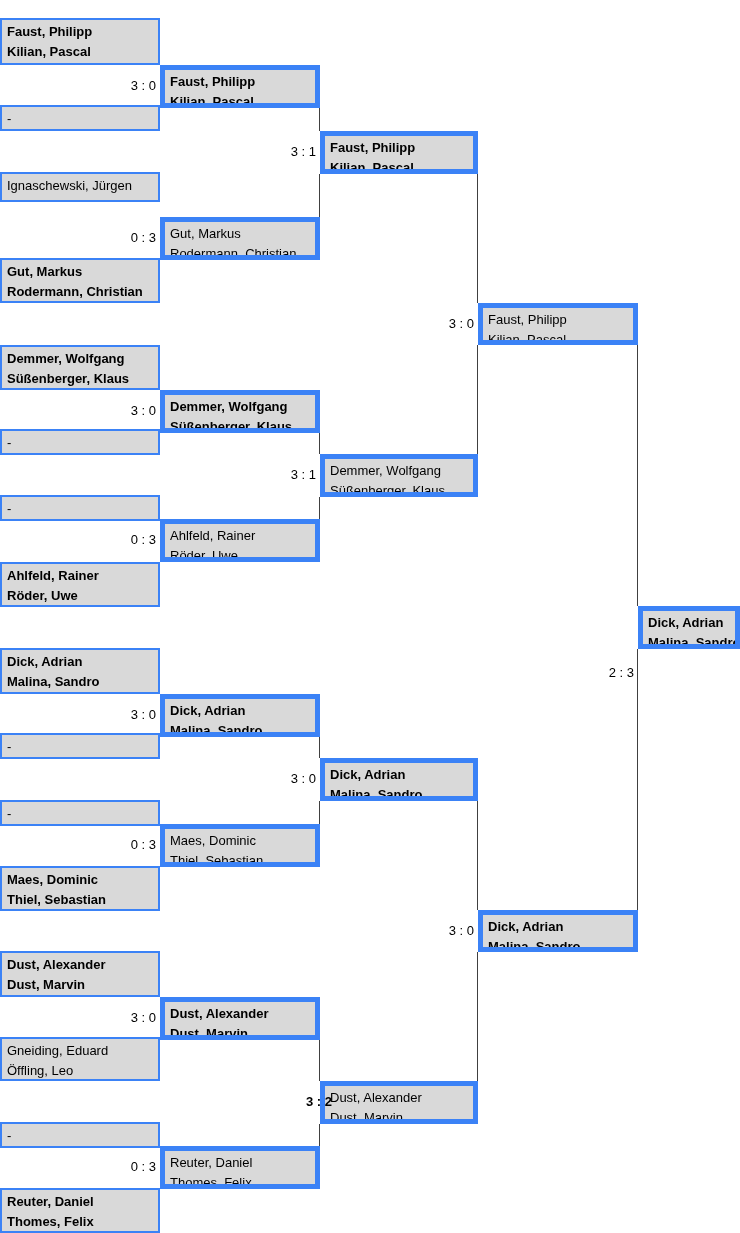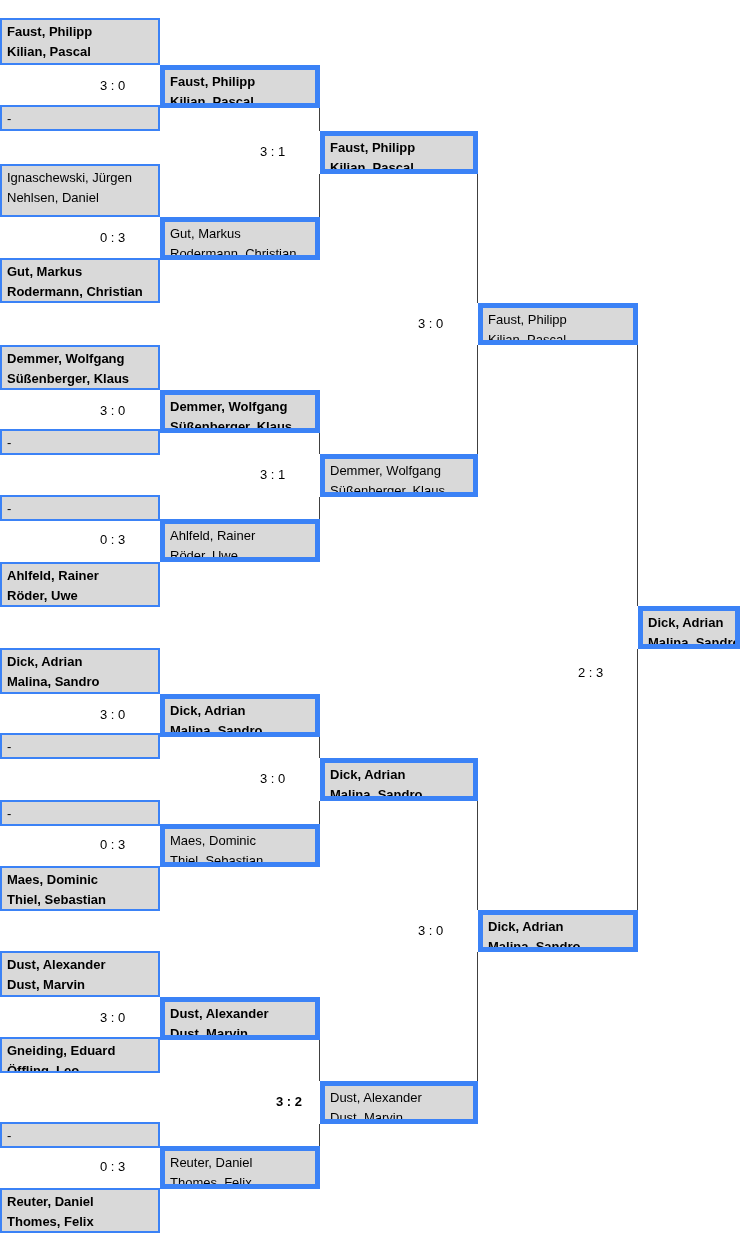--- a/index.html
+++ b/index.html
@@ -22,39 +22,39 @@
   .colA{border-width:2px;left:0;width:160px;}
   .colB{left:160px;width:160px;}
   .colC{left:320px;width:158px;}
   .colD{left:478px;width:160px;}
   .colE{left:638px;width:102px;}
   .l1,.l2{font-size:13px;line-height:20px;white-space:nowrap;}
   .win .l1,.win .l2{font-weight:bold;}
   .score{
     position:absolute;
     width:56px;height:18px;
-    text-align:left;
+    text-align:right;
     font-size:13px;line-height:18px;
     white-space:nowrap;
   }
   .vline{position:absolute;width:1px;background:#404040;}
 </style>
 </head>
 <body>
 
 <div id="bracket">
 
   <div class="box colA win" style="top:18px;height:47px;">
     <div class="l1">Faust, Philipp</div>
     <div class="l2">Kilian, Pascal</div>
   </div>
   <div class="box colA" style="top:105px;height:26px;">
     <div class="l1">-</div>
   </div>
-  <div class="box colA" style="top:164px;height:53px;">
+  <div class="box colA" style="top:172px;height:30px;">
     <div class="l1">Ignaschewski, Jürgen</div>
     <div class="l2">Nehlsen, Daniel</div>
   </div>
   <div class="box colA win" style="top:258px;height:45px;">
     <div class="l1">Gut, Markus</div>
     <div class="l2">Rodermann, Christian</div>
   </div>
   <div class="box colA win" style="top:345px;height:45px;">
     <div class="l1">Demmer, Wolfgang</div>
     <div class="l2">Süßenberger, Klaus</div>
@@ -80,21 +80,21 @@
     <div class="l1">-</div>
   </div>
   <div class="box colA win" style="top:866px;height:45px;">
     <div class="l1">Maes, Dominic</div>
     <div class="l2">Thiel, Sebastian</div>
   </div>
   <div class="box colA win" style="top:951px;height:46px;">
     <div class="l1">Dust, Alexander</div>
     <div class="l2">Dust, Marvin</div>
   </div>
-  <div class="box colA" style="top:1037px;height:36px;font-weight:bold;">
+  <div class="box colA" style="top:1037px;height:44px;">
     <div class="l1">Gneiding, Eduard</div>
     <div class="l2">Öffling, Leo</div>
   </div>
   <div class="box colA" style="top:1122px;height:26px;">
     <div class="l1">-</div>
   </div>
   <div class="box colA win" style="top:1188px;height:45px;">
     <div class="l1">Reuter, Daniel</div>
     <div class="l2">Thomes, Felix</div>
   </div>

